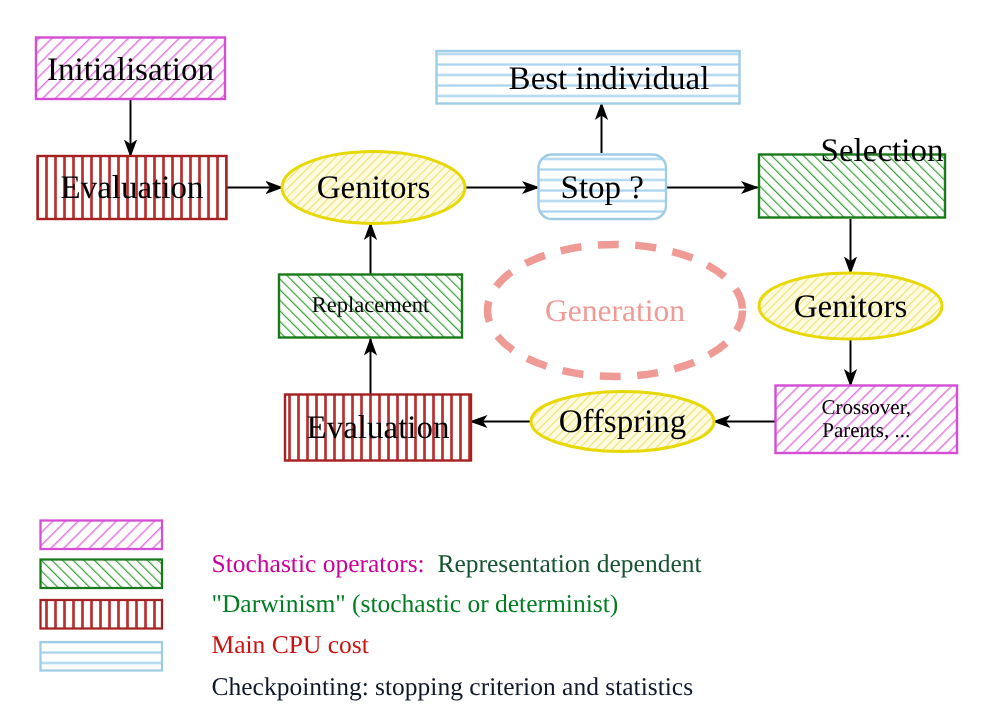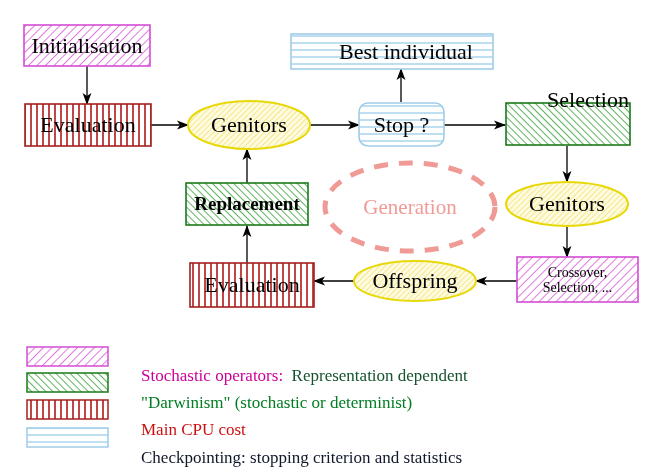--- a/index.html
+++ b/index.html
@@ -12,21 +12,21 @@
 
   .node-label{
     position:absolute;
     display:flex;align-items:center;justify-content:center;
     text-align:center;
     color:#000000;
     white-space:pre;
     pointer-events:none;
   }
   .lbl-22{font-size:22px;line-height:24px;}
-  .lbl-15{font-size:19px;line-height:16px;font-weight:bold;}
+  .lbl-15{font-size:15px;line-height:16px;}
   .lbl-14{font-size:14px;line-height:15px;}
 
   .gen-label{
     position:absolute;color:#f09a96;font-size:21px;line-height:22px;
     display:flex;align-items:center;justify-content:center;
     white-space:pre;pointer-events:none;
   }
 
   .legend-text{
     position:absolute;
@@ -130,21 +130,21 @@
 
   <div class="node-label lbl-22" style="left:359px;top:103px;width:85px;height:43px;">Stop ?</div>
 
   <div class="node-label lbl-22" style="left:291px;top:34px;width:230px;height:35px;">Best individual</div>
 
   <div class="node-label lbl-22" style="left:506px;top:87px;width:124px;height:26px;margin-left:20px;">Selection</div>
 
   <div class="node-label lbl-22" style="left:506px;top:182px;width:122px;height:44px;">Genitors</div>
 
   <div class="node-label lbl-14" style="left:517px;top:257px;width:121px;height:45px;">Crossover,
-Selection, ...</div>
+Parents, ...</div>
 
   <div class="node-label lbl-22" style="left:354px;top:261px;width:122px;height:40px;">Offspring</div>
 
   <div class="node-label lbl-22" style="left:190px;top:263px;width:124px;height:44px;">Evaluation</div>
 
   <div class="node-label lbl-15" style="left:186px;top:183px;width:122px;height:42px;">Replacement</div>
 
   <div class="gen-label" style="left:325px;top:185px;width:170px;height:44px;">Generation</div>
 
   <div class="legend-text" style="left:124px;top:347px;">

